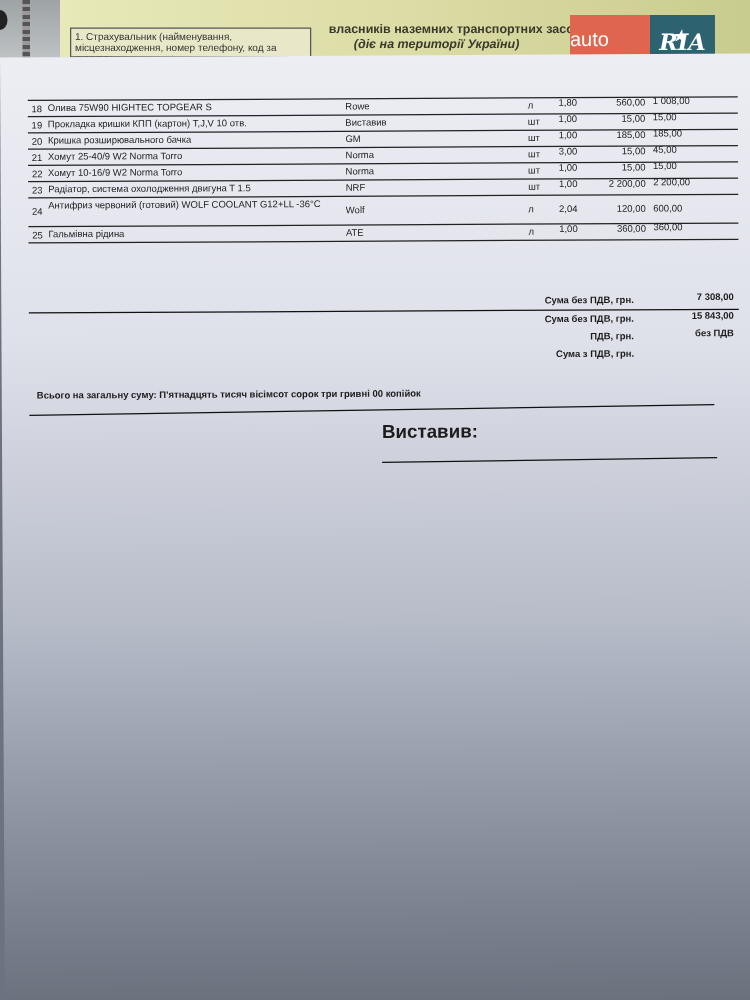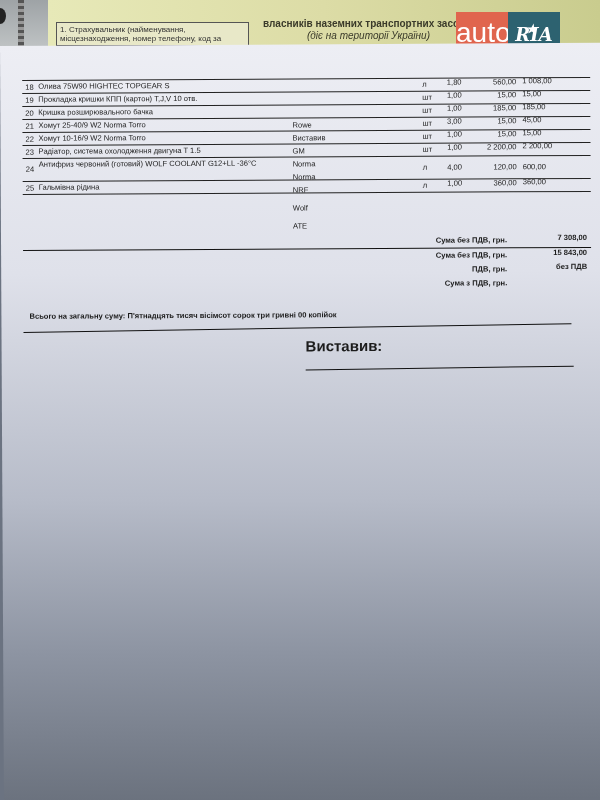--- a/index.html
+++ b/index.html
@@ -13,45 +13,45 @@
       background:linear-gradient(180deg,#9ea3a6,#bfc3c4);
     }
     .bg-left .dot { position:absolute; left:-6px; top:8px; width:12px; height:16px; border-radius:50%; background:#222; }
     .bg-left .stripe { position:absolute; left:18px; top:0; width:6px; height:48px; background:repeating-linear-gradient(180deg,#555 0 3px,#999 3px 6px); }
     .yellow-doc {
       position:absolute; left:48px; top:0; width:552px; height:56px;
       background:linear-gradient(90deg,#e7e9b8,#dcdca6 50%,#c9cc8e);
     }
     .yellow-doc .h1 { position:absolute; left:190px; top:5px; font-size:10px; font-weight:bold; color:#3a3a2a; }
     .yellow-doc .h2 { position:absolute; left:215px; top:18px; font-size:10px; font-weight:bold; color:#3a3a2a; }
-    .yellow-doc .h3 { position:absolute; left:235px; top:30px; font-size:10px; font-style:italic; font-weight:normal; color:#3a3a2a;margin-left:24px; }
+    .yellow-doc .h3 { position:absolute; left:235px; top:30px; font-size:10px; font-style:italic; font-weight:bold; color:#3a3a2a; }
     .yellow-doc .box {
       position:absolute; left:8px; top:22px; width:193px; height:24px;
       border:1px solid #555; background:#e8e8c8; font-size:8px; color:#333; padding:2px 3px; box-sizing:border-box; line-height:9px; overflow:hidden;
     }
     .logo { position:absolute; left:456px; top:12px; height:42px; display:flex; }
-    .logo .auto { width:52px; height:42px; background:#e0654e; color:#fff; font-size:28px; line-height:42px; text-align:left; border-radius:0 0 0 6px; }
+    .logo .auto { width:64px; height:42px; background:#e0654e; color:#fff; font-size:16px; line-height:42px; text-align:left; border-radius:0 0 0 6px; }
     .logo .ria { width:52px; height:42px; background:#2d6270; color:#fff; font-size:18px; font-weight:bold; font-family:"DejaVu Serif", serif; text-align:center; position:relative; line-height:46px; font-style:italic; }
     .logo .ria .star { position:absolute; left:18px; top:-6px; font-size:12px; }
     .logo .ria .com { position:absolute; right:6px; bottom:-14px; font-size:5px; font-style:normal; font-weight:normal; line-height:1; }
 
     .paper {
       position:absolute; left:0; top:46px; width:600px; height:760px;
       background:linear-gradient(180deg,#edeef4 0%,#dfe1ea 30%,#b6bbc8 60%,#8d94a2 80%,#6a717d 100%);
       transform:rotate(-0.3deg);
       transform-origin:left top;
     }
     .table { position:absolute; left:22px; top:34px; width:568px; }
     .row {
       position:relative; height:12px; border-bottom:1.4px solid #222; font-size:7.6px; color:#1c1c1c;
     }
     .row.tall { height:22px; }
     .row .num { position:absolute; left:3px; top:2px; }
     .row .name { position:absolute; left:16px; top:1.5px; width:250px; line-height:8px; }
-    .row .brand { position:absolute; left:270px; top:0.5px; width:60px;margin-top:40px; }
+    .row .brand { position:absolute; left:254px; top:0.5px; width:60px; }
     .row .unit { position:absolute; left:400px; top:1px; }
     .row .qty { position:absolute; left:418px; top:-1px; width:28px; text-align:center; }
     .row .price { position:absolute; left:452px; top:-1px; width:42px; text-align:right; }
     .row .sum { position:absolute; left:500px; top:-2px; width:66px; }
     .row.tall .num, .row.tall .brand, .row.tall .unit, .row.tall .qty, .row.tall .price, .row.tall .sum { top:6px; }
     .topline { height:0; border-top:1.4px solid #222; width:568px; margin-left:0; }
 
     .totals { position:absolute; left:22px; top:190px; width:568px; font-size:7.6px; font-weight:bold; color:#1c1c1c; }
     .trow { position:relative; height:14px; }
     .trow .lbl { position:absolute; right:84px; top:2px; text-align:center; }
@@ -142,21 +142,21 @@
       <span class="unit">шт</span>
       <span class="qty">1,00</span>
       <span class="price">2 200,00</span>
       <span class="sum">2 200,00</span>
     </div>
     <div class="row tall">
       <span class="num">24</span>
       <span class="name">Антифриз червоний (готовий) WOLF COOLANT G12+LL -36°C</span>
       <span class="brand">Wolf</span>
       <span class="unit">л</span>
-      <span class="qty">4,00</span>
+      <span class="qty">2,04</span>
       <span class="price">120,00</span>
       <span class="sum">600,00</span>
     </div>
     <div class="row">
       <span class="num">25</span>
       <span class="name">Гальмівна рідина</span>
       <span class="brand">ATE</span>
       <span class="unit">л</span>
       <span class="qty">1,00</span>
       <span class="price">360,00</span>

